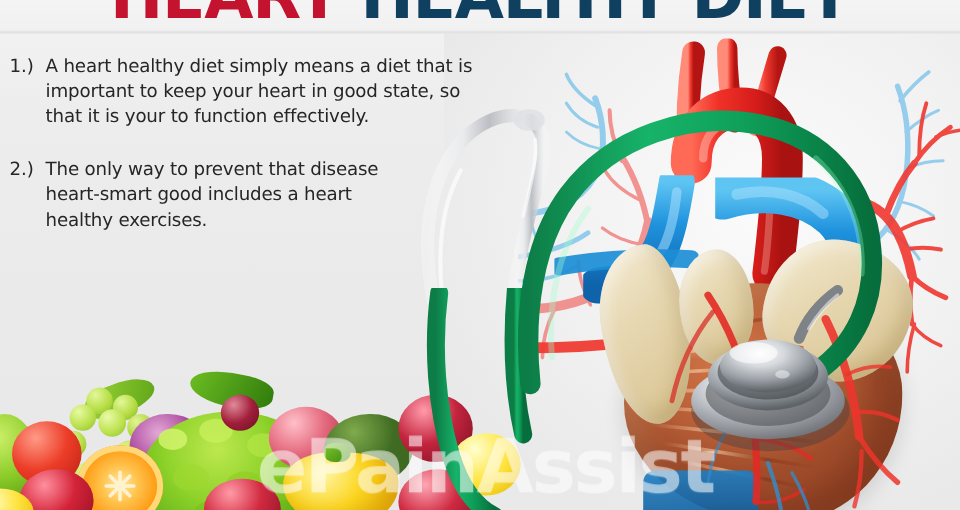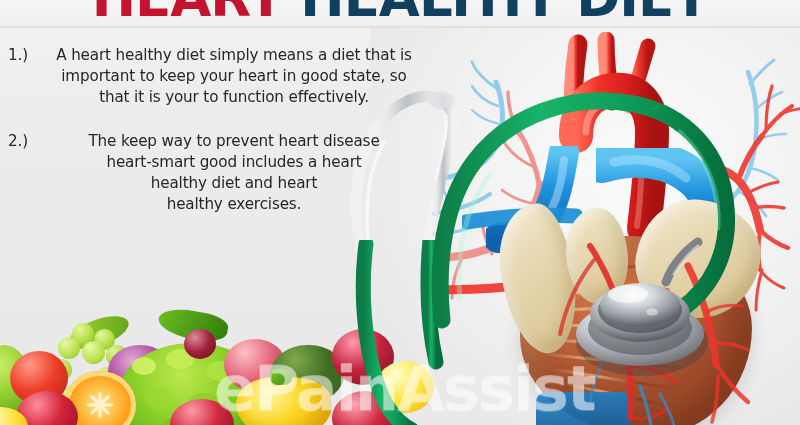--- a/index.html
+++ b/index.html
@@ -24,21 +24,21 @@
   .t-navy{color:#10405f;}
 
   
   .copy{position:absolute;left:0;top:28px;width:430px;z-index:5;
     color:#262626;font-size:15.2px;line-height:21px;
     font-family:"DejaVu Sans", sans-serif;letter-spacing:-0.15px;}
   .item{display:flex;align-items:flex-start;}
   .item-1{margin:17px 0 0 8px;}
   .item-2{margin:23px 0 0 8px;}
   .num{flex:0 0 auto;width:30px;}
-  .txt{flex:1 1 auto;text-align:center;}
+  .txt{flex:1 1 auto;}
   .txt div{white-space:nowrap;}
 
   
   .scene{position:absolute;left:0;top:0;width:800px;height:425px;z-index:2;}
 
   
   .studio{position:absolute;right:0;top:0;width:430px;height:425px;
     background:radial-gradient(ellipse 300px 280px at 62% 40%,#fbfbfb 0%,#f2f2f2 55%,#e9e9e9 100%);}
 
   
@@ -423,23 +423,22 @@
       <div class="txt">
         <div>A heart healthy diet simply means a diet that is</div>
         <div>important to keep your heart in good state, so</div>
         <div>that it is your to function effectively.</div>
       </div>
     </div>
 
     <div class="item item-2">
       <div class="num">2.)</div>
       <div class="txt">
-        <div>The keep way to prevent heart disease</div>
+        <div>The only way to prevent that disease</div>
         <div>heart-smart good includes a heart</div>
-        <div>healthy diet and heart</div>
         <div>healthy exercises.</div>
       </div>
     </div>
   </div>
 
   <div class="wm">ePainAssist</div>
 
 </div>
 
 </body></html>

